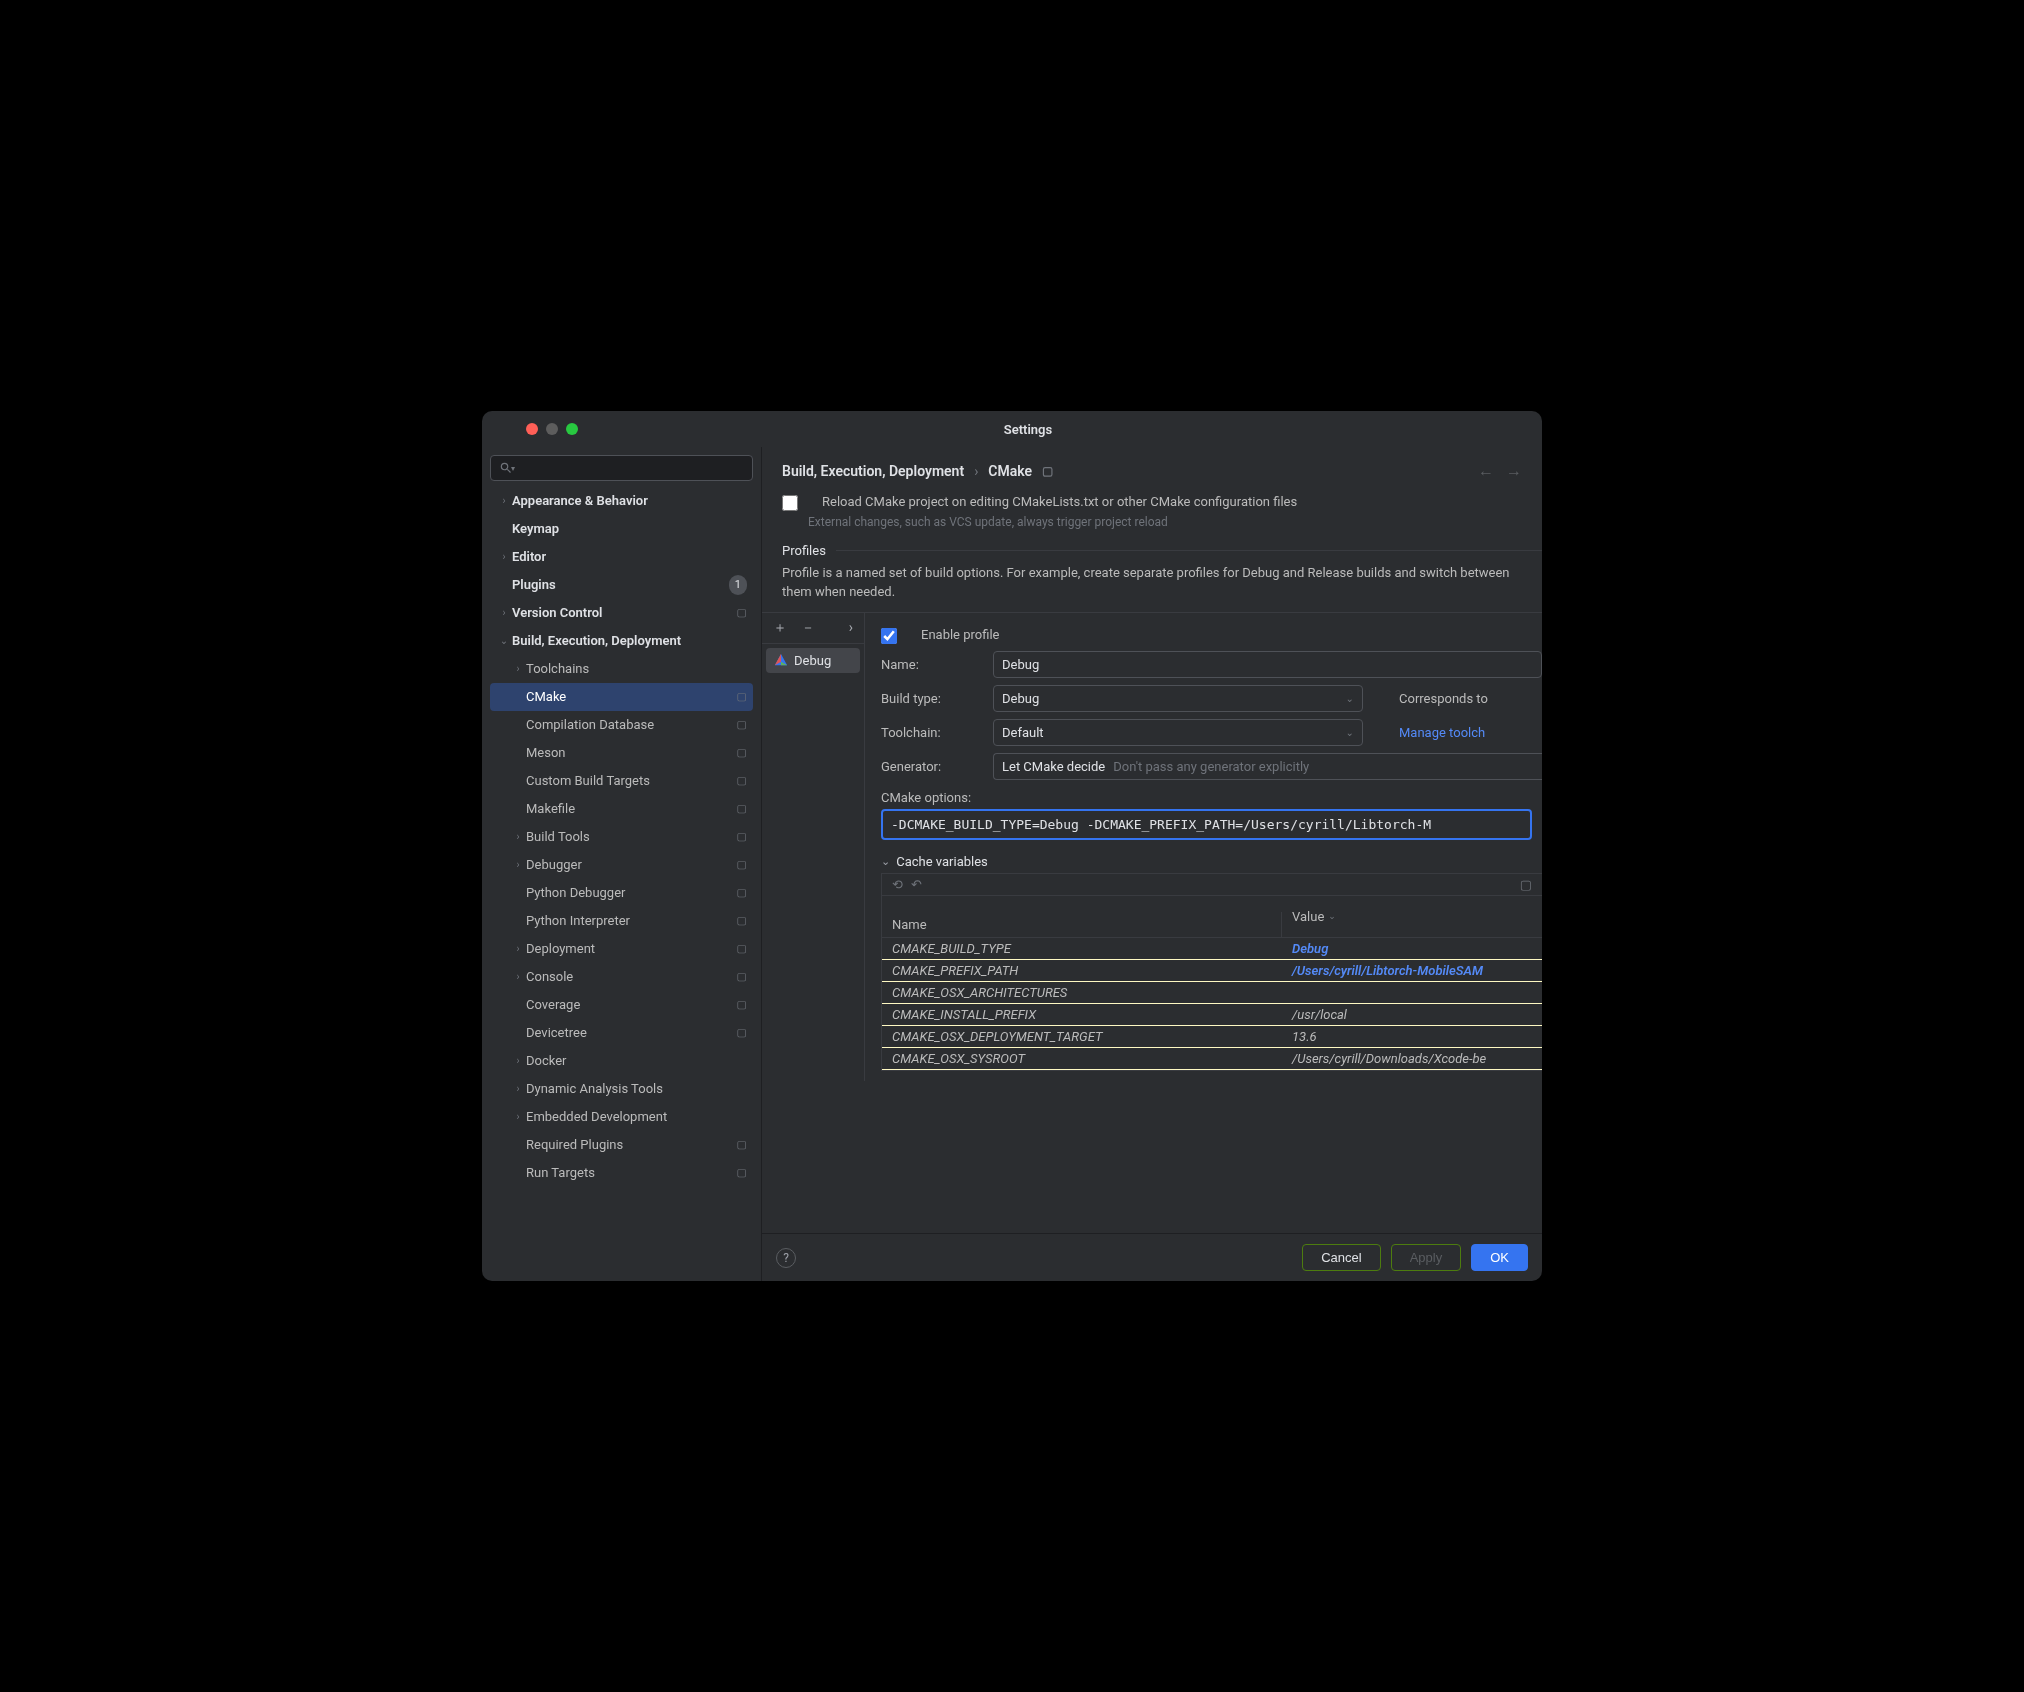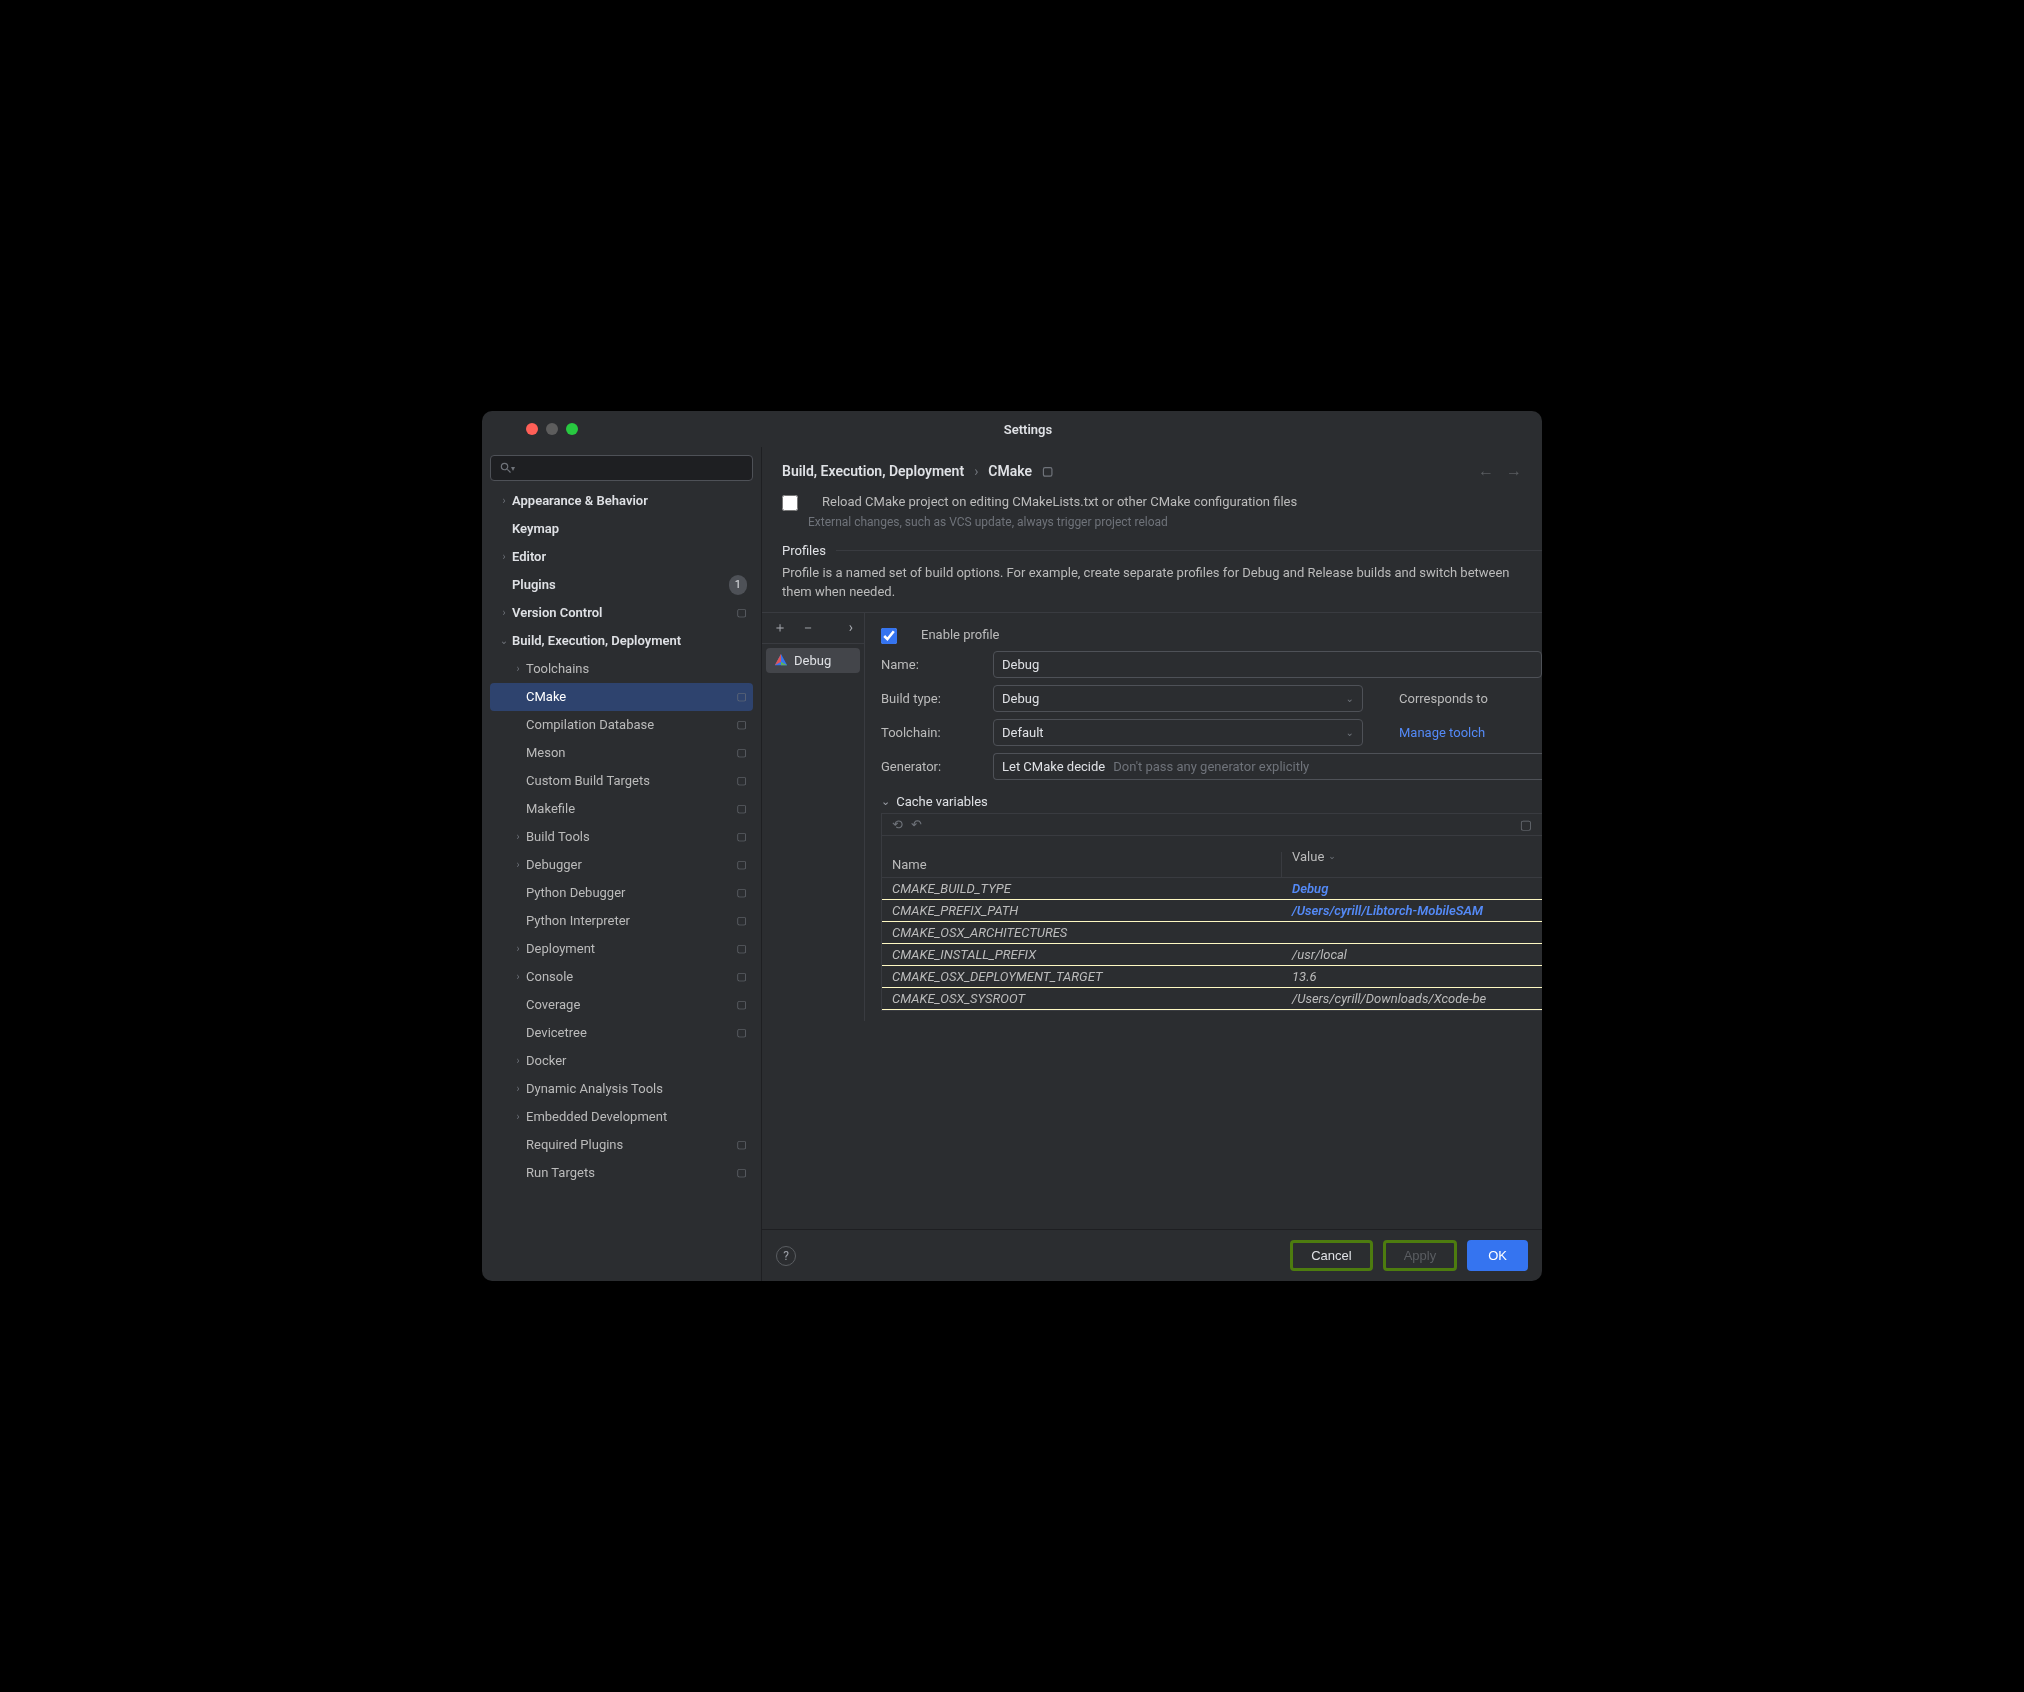--- a/index.html
+++ b/index.html
@@ -155,21 +155,21 @@
   .footer {
     border-top:1px solid #1e1f22;
     padding:10px 14px;
     display:flex;
     align-items:center;
     gap:10px;
     flex-shrink:0;
   }
   .footer .help { width:20px; height:20px; border:1px solid #5a5d61; border-radius:50%; color:#9da0a8; display:flex; align-items:center; justify-content:center; font-size:12px; cursor:pointer;}
   .footer .spacer { flex:1; }
-  .btn { padding:5px 18px; border-radius:4px; border:3px solid #4d7c0f; background:#2b2d30; color:#dfe1e5; cursor:pointer; font-size:13px;}
+  .btn { padding:5px 18px; border-radius:4px; border:1px solid #4d7c0f; background:#2b2d30; color:#dfe1e5; cursor:pointer; font-size:13px;}
   .btn.primary { background:#3574f0; border-color:#3574f0; color:#fff; }
   .btn:disabled { color:#5a5d61; cursor:default; }
 </style>
 </head>
 <body>
 
 <div class="window">
   <div class="titlebar">
     <div class="traffic">
       <span class="t-close"></span>
@@ -381,20 +381,24 @@
             </div>
 
             <div class="form-row">
               <span class="label">Generator:</span>
               <div class="dropdown" style="flex:1;max-width:none;border-right:0;border-radius:4px 0 0 4px">
                 <span>Let CMake decide</span>
                 <span class="placeholder-text">Don't pass any generator explicitly</span>
               </div>
             </div>
 
+            <div style="margin-top:10px">
+              <span>CMake options:</span>
+              <div class="cmake-opts">-DCMAKE_BUILD_TYPE=Debug -DCMAKE_PREFIX_PATH=/Users/cyrill/Libtorch-M</div>
+            </div>
 
             <div class="section-toggle">
               <span class="chev2">⌄</span>
               <span>Cache variables</span>
             </div>
 
             <div class="cache-toolbar">
               <span class="tb">⟲</span>
               <span class="tb">↶</span>
               <span class="tb" style="margin-left:auto">▢</span>

